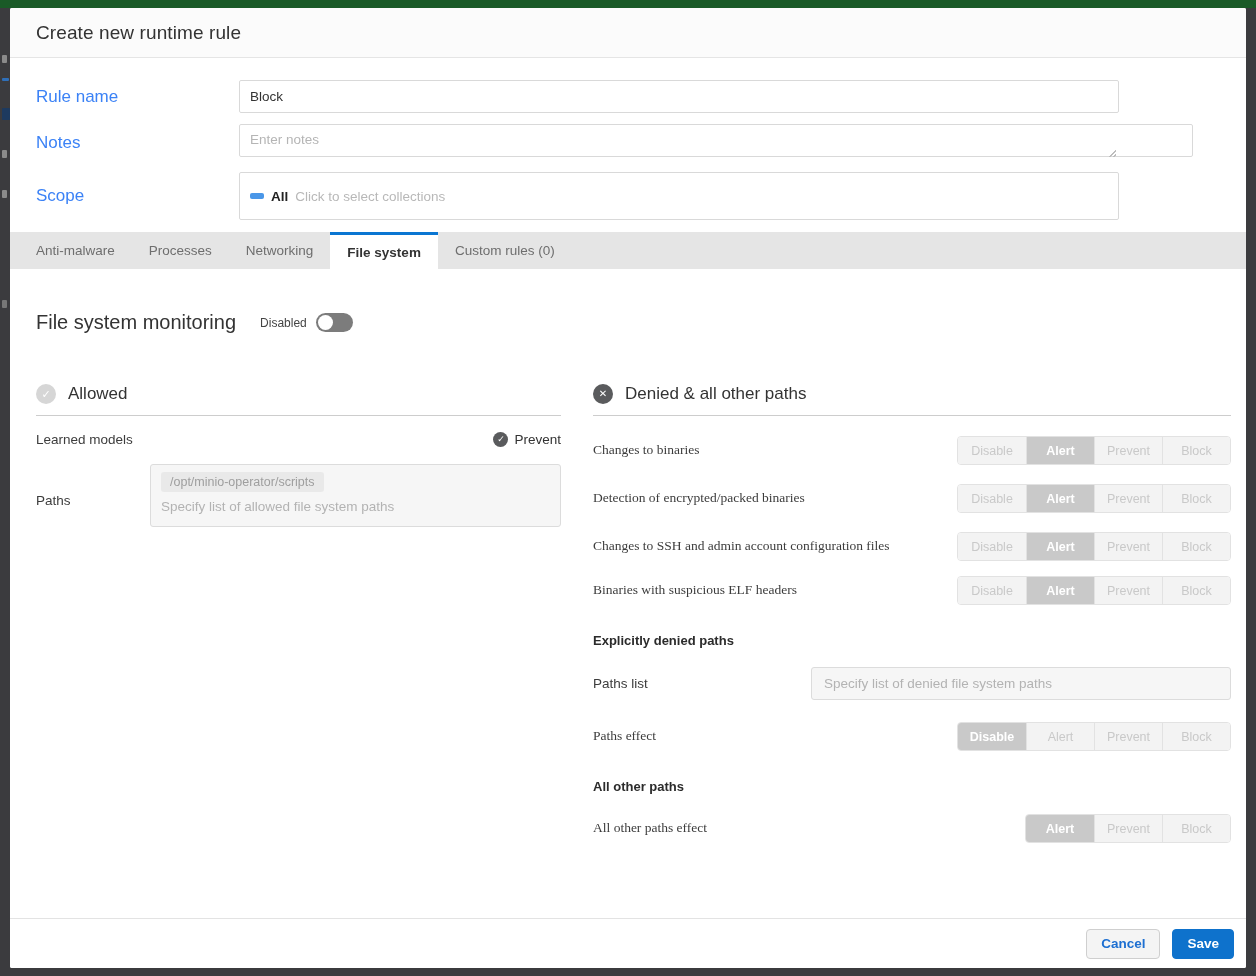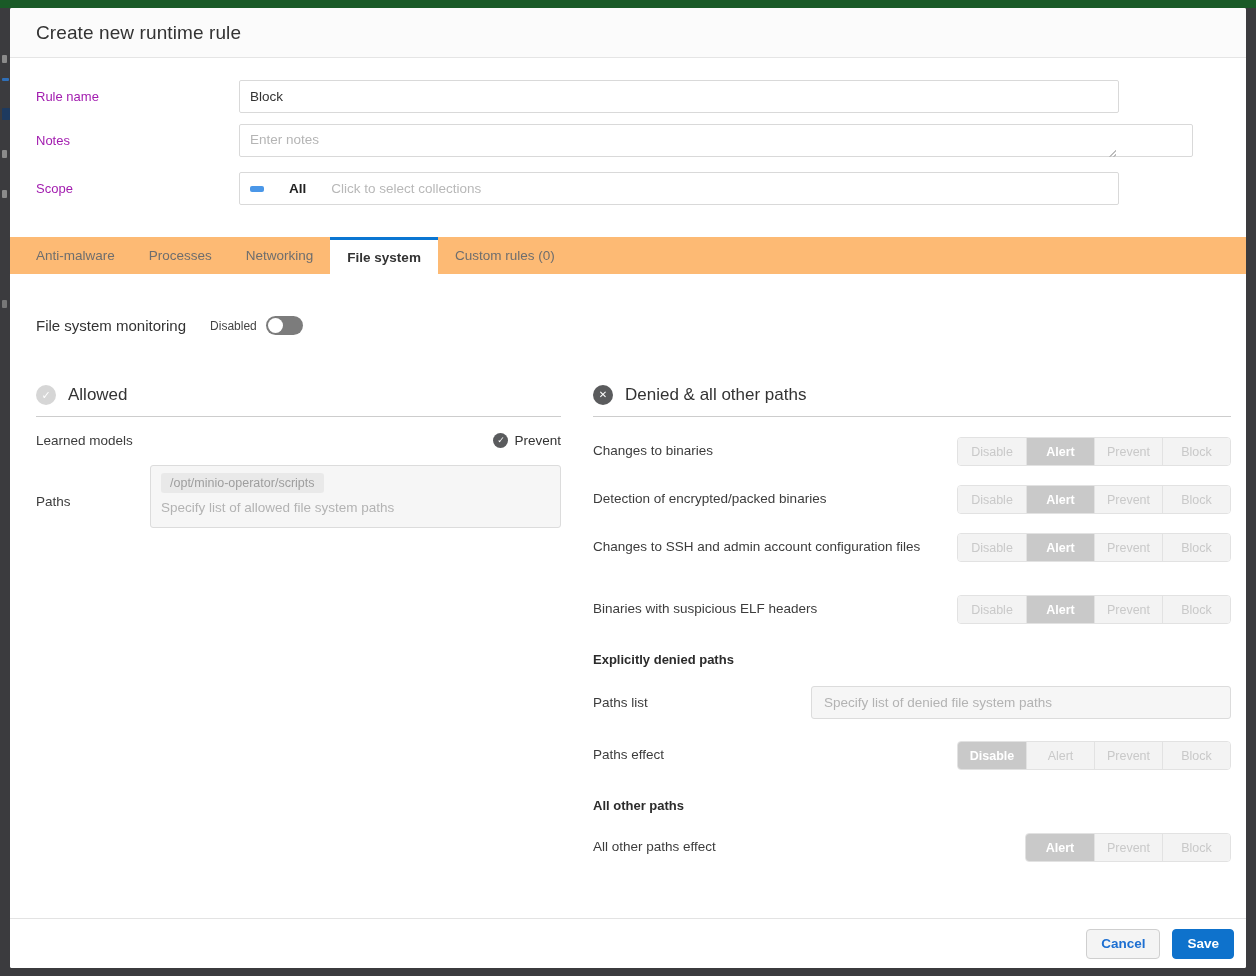--- a/index.html
+++ b/index.html
@@ -13,44 +13,44 @@
   .modal-header { height:50px; flex:0 0 50px; background:#fbfbfb; border-bottom:1px solid #e5e5e5;
                   display:flex; align-items:center; padding-left:26px; }
   .modal-header h1 { font-size:19px; font-weight:500; color:#333; letter-spacing:.1px; }
 
   .modal-body { flex:1 1 auto; overflow:hidden; }
 
   
   .form-rows { padding:22px 0 0 26px; }
   .form-row { display:flex; align-items:center; margin-bottom:11px; }
   .form-row.top-align { align-items:flex-start; }
-  .form-label { width:203px; font-size:13px; color:#a21caf; }
+  .form-label { width:203px; font-size:17px; color:#3b82f6; }
   .text-input { width:880px; height:33px; border:1px solid #d9d9d9; border-radius:2px;
                 font-family:inherit; font-size:13.5px; color:#333; padding:0 10px; outline:none; }
   .textarea-wrap { position:relative; width:880px; }
   .notes-area { width:954px; height:33px; border:1px solid #d9d9d9; border-radius:2px; resize:none;
                 font-family:inherit; font-size:13.5px; color:#333; padding:7px 10px; outline:none; }
   .notes-area::placeholder, .text-input::placeholder { color:#b5b5b5; }
   .resize-handle { position:absolute; right:3px; bottom:4px; width:10px; height:10px;
                    clip-path:polygon(100% 0,100% 100%,0 100%);
                    background:repeating-linear-gradient(135deg,#bdbdbd 0 1px,transparent 1px 3px); }
-  .scope-box { width:880px; height:33px; border:1px solid #d9d9d9; border-radius:2px;
-               display:flex; align-items:center; padding:8px 10px; gap:25px; cursor:pointer; }
+  .scope-box { width:880px; height:48px; border:1px solid #d9d9d9; border-radius:2px;
+               display:flex; align-items:center; padding:8px 10px; gap:7px; cursor:pointer; }
   .scope-dash { width:14px; height:6px; border-radius:2px; background:#4a97e8; flex:0 0 auto; }
   .scope-val { font-size:13.5px; font-weight:700; color:#222; }
   .scope-ph { font-size:13.5px; color:#b8b8b8; }
 
   
-  .tabbar { margin-top:32px; height:37px; background:#fdba74; display:flex; align-items:stretch; padding-left:9px; }
+  .tabbar { margin-top:12px; height:37px; background:#e5e5e5; display:flex; align-items:stretch; padding-left:9px; }
   .tab { display:flex; align-items:center; padding:0 17px; font-size:13.5px; color:#6e6e6e; cursor:pointer; }
   .tab.active { background:#fff; color:#333; font-weight:700; border-top:3px solid #0a76d2; padding-top:0; }
 
   
   .fs-head-row { margin:42px 0 0 26px; display:flex; align-items:center; }
-  .fs-title { font-size:15px; font-weight:500; color:#333; }
+  .fs-title { font-size:20px; font-weight:500; color:#333; }
   .toggle-label { margin-left:24px; font-size:12px; color:#444; }
   .toggle { margin-left:9px; width:37px; height:19px; border-radius:10px; background:#7c7c7c; position:relative; cursor:pointer; }
   .toggle .knob { position:absolute; left:2px; top:2px; width:15px; height:15px; border-radius:50%; background:#fff; }
 
   
   .columns { display:flex; margin-top:50px; padding:0 15px 0 26px; }
   .col-left { width:525px; flex:0 0 525px; }
   .col-gap { width:32px; flex:0 0 32px; }
   .col-right { flex:1 1 auto; }
 
@@ -72,21 +72,21 @@
   .paths-box { flex:1 1 auto; height:63px; background:#f6f6f6; border:1px solid #dcdcdc; border-radius:3px;
                padding:7px 10px; cursor:text; }
   .chip { display:inline-block; background:#e9e9e9; border-radius:3px; padding:3px 9px;
           font-size:12.5px; color:#9e9e9e; }
   .box-ph { display:block; margin-top:7px; font-size:13.5px; color:#b3b3b3; }
 
   .sub-head { font-size:13px; font-weight:700; color:#2b2b2b; }
   .sh-1 { margin-top:19px; }
   .sh-2 { margin-top:28px; }
   .effect-row { display:flex; align-items:center; justify-content:space-between; margin-top:19px; min-height:28px; }
-  .effect-row .row-label { max-width:330px; line-height:1.55; }
+  .effect-row .row-label { max-width:330px; line-height:1.55;font-family:Liberation Serif, serif; }
   .seg { display:flex; border:1px solid #e2e2e2; border-radius:4px; overflow:hidden; flex:0 0 auto; }
   .seg button { width:68px; height:27px; border:none; border-left:1px solid #e2e2e2; background:#f3f3f3;
                 color:#c9c9c9; font-size:12.5px; font-family:inherit; font-weight:400; cursor:pointer; }
   .seg button:first-child { border-left:none; }
   .seg button.sel { background:#c9c9c9; color:#fff; font-weight:700; }
 
   .plist-row { display:flex; align-items:center; margin-top:19px; }
   .plist-row .row-label { width:218px; flex:0 0 218px; }
   .plist-input { flex:1 1 auto; height:33px; background:#f6f6f6; border:1px solid #dcdcdc; border-radius:3px;
                  font-family:inherit; font-size:13.5px; padding:0 12px; outline:none; }
@@ -214,21 +214,21 @@
           <div class="effect-row">
             <span class="row-label">Changes to SSH and admin account configuration files</span>
             <div class="seg">
               <button>Disable</button>
               <button class="sel">Alert</button>
               <button>Prevent</button>
               <button>Block</button>
             </div>
           </div>
 
-          <div class="effect-row" style="margin-top:33px;">
+          <div class="effect-row" style="margin-top:15px;">
             <span class="row-label">Binaries with suspicious ELF headers</span>
             <div class="seg">
               <button>Disable</button>
               <button class="sel">Alert</button>
               <button>Prevent</button>
               <button>Block</button>
             </div>
           </div>
 
           <div class="sub-head sh-2">Explicitly denied paths</div>

